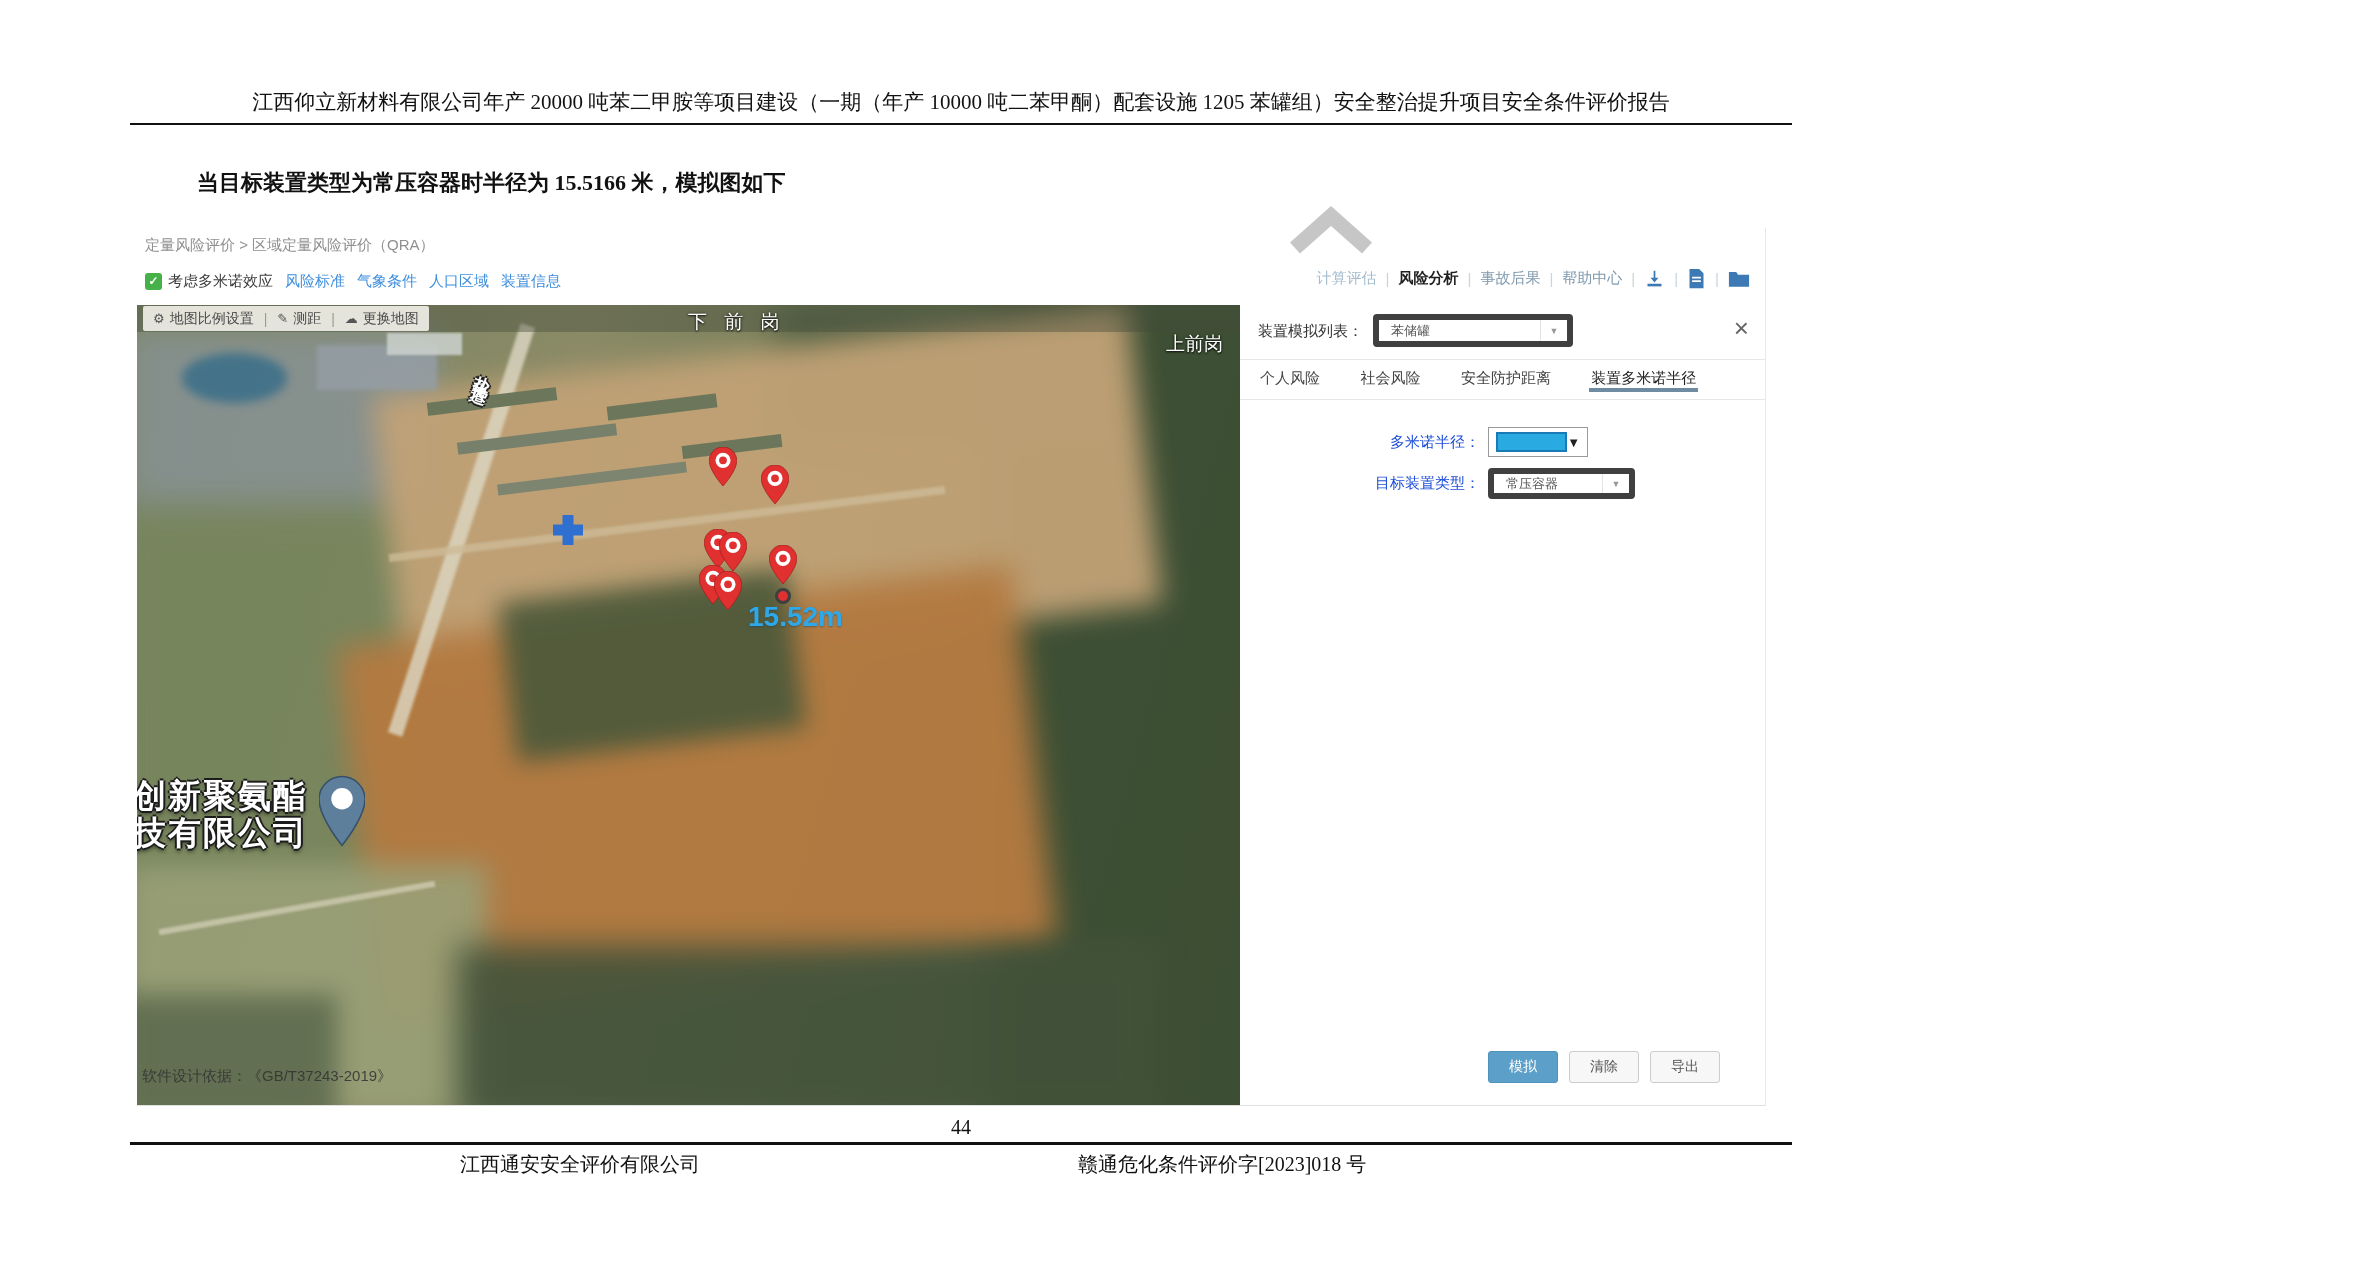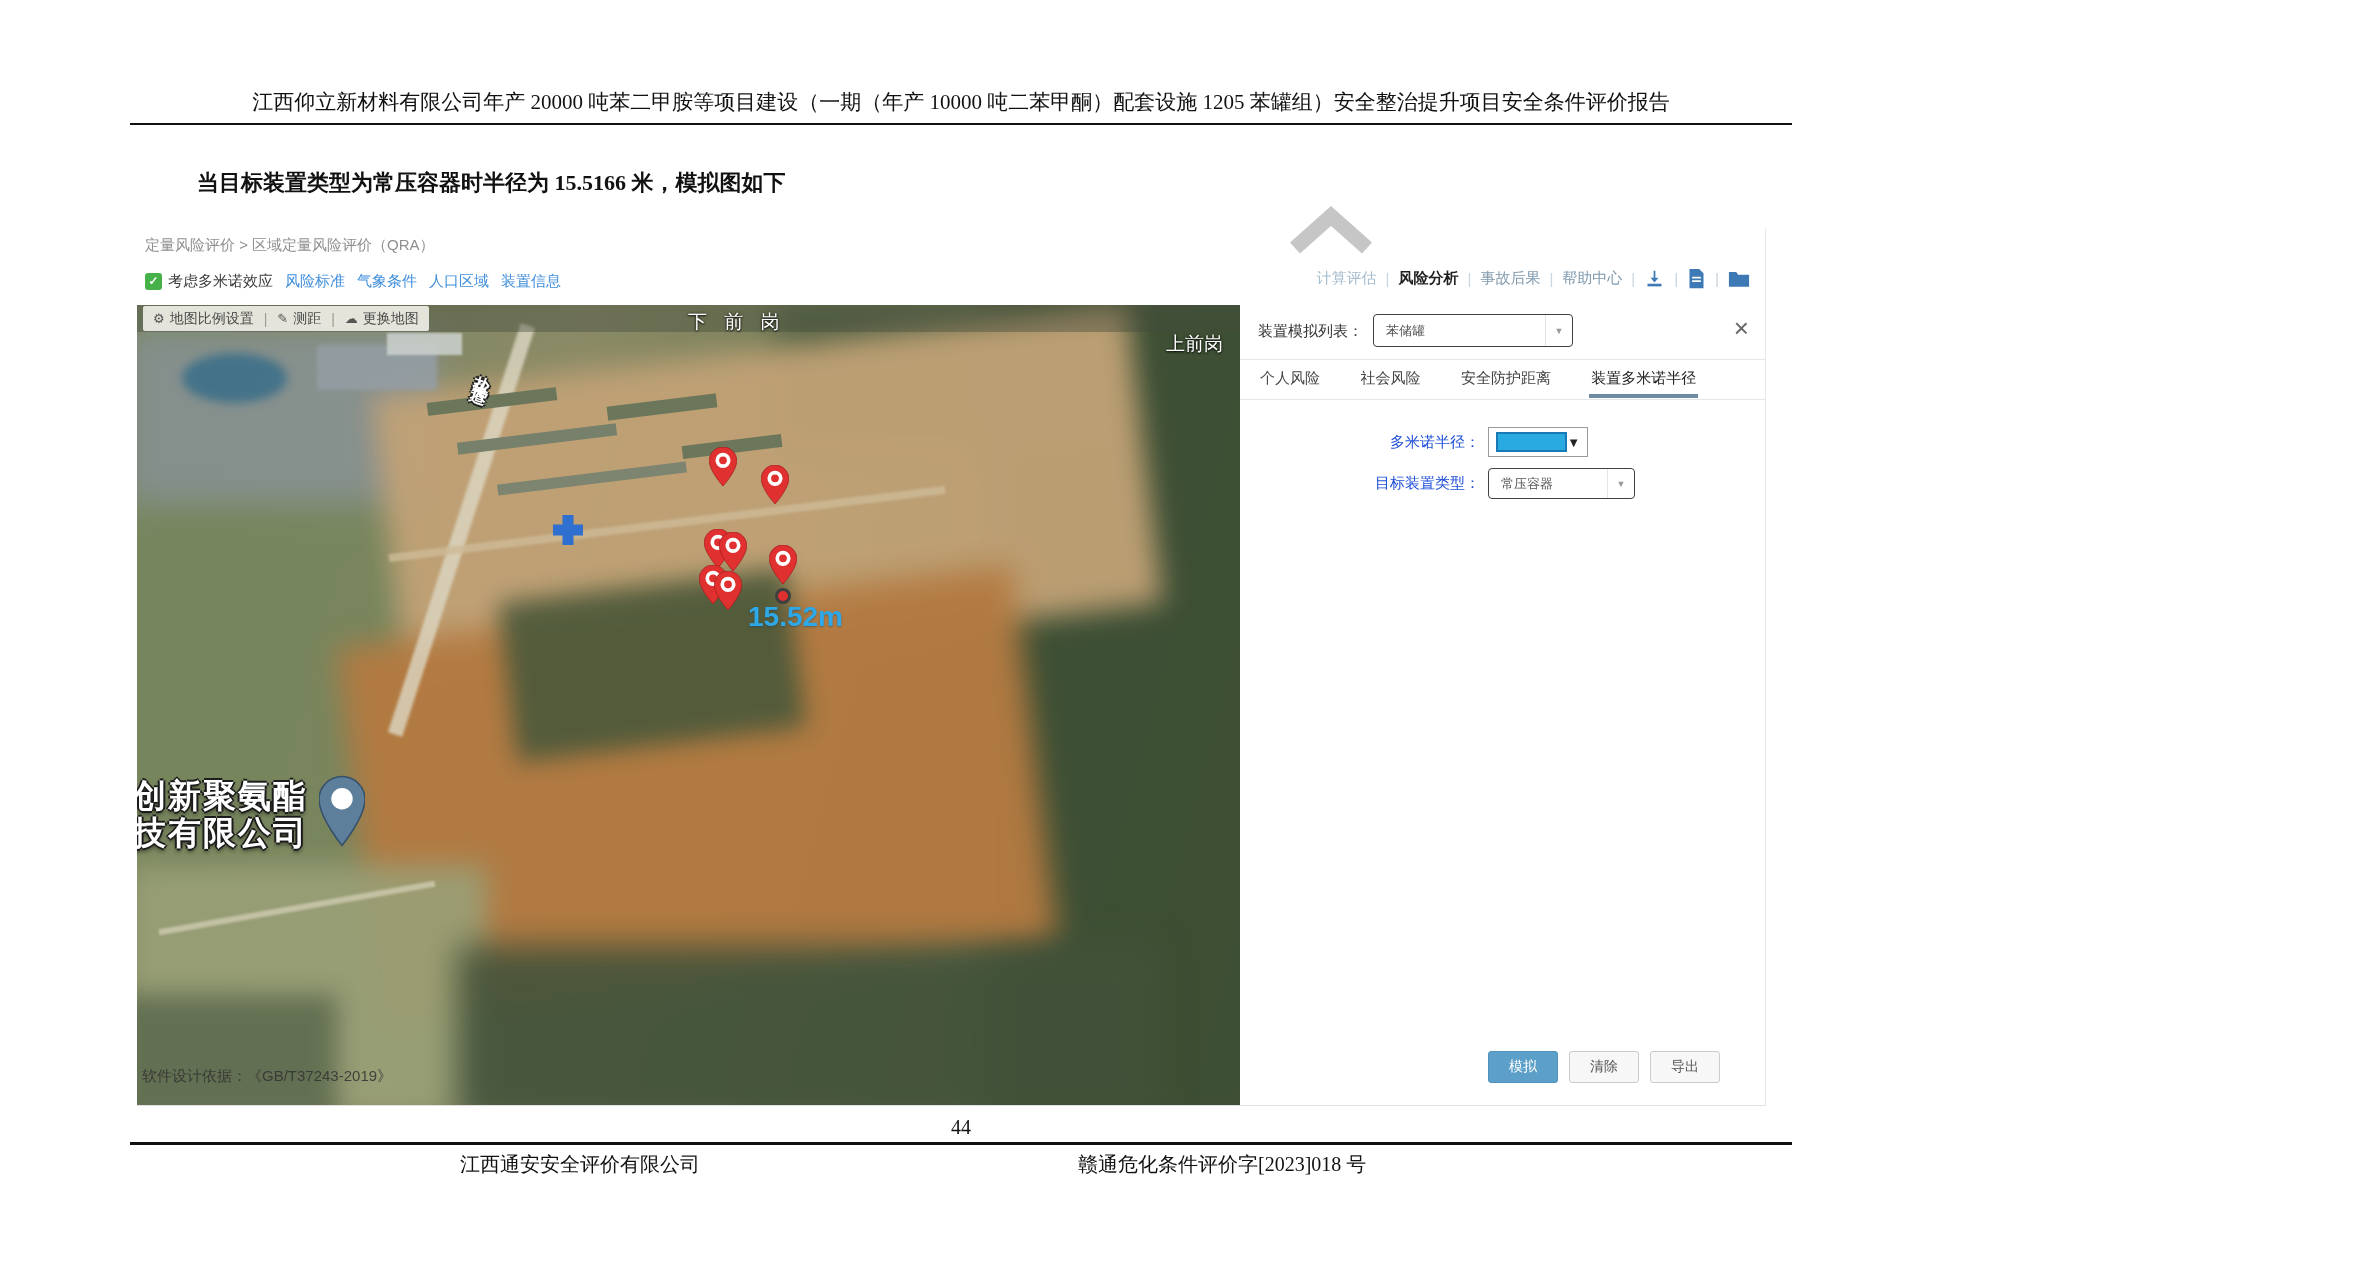--- a/index.html
+++ b/index.html
@@ -52,30 +52,30 @@
   .watermark{position:absolute;left:5px;top:762px;font-size:15px;color:#323232;opacity:.85;}
   .map-pin{transform:translate(-50%,-100%);}
   .map-dot{width:16px;height:16px;border-radius:50%;background:#E03030;border:3px solid #3f3f3f;
     box-sizing:border-box;transform:translate(-50%,-50%);}
   .plus-marker{position:absolute;left:414px;top:208px;}
   .company-pin{position:absolute;left:182px;top:470px;}
   
   .panel{position:absolute;left:1103px;top:77px;width:525px;height:800px;background:#fff;box-sizing:border-box;}
   .panel-header{position:absolute;left:0;top:0;width:100%;height:55px;border-bottom:1px solid #e6e6e6;box-sizing:border-box;}
   .panel-header .lbl{position:absolute;left:18px;top:17px;font-size:15px;color:#333;}
-  .select{position:absolute;display:flex;align-items:center;background:#fff;border:1px solid #404040;
+  .select{position:absolute;display:flex;align-items:center;background:#fff;border:6px solid #404040;
     border-radius:4px;box-sizing:border-box;}
   .select .val{padding-left:12px;font-size:13px;color:#555;}
   .select .arrow-seg{margin-left:auto;width:26px;align-self:stretch;display:flex;align-items:center;
     justify-content:center;border-left:1px solid #e4e4e4;color:#999;font-size:9px;}
   .close-x{position:absolute;right:16px;top:10px;font-size:26px;color:#666;cursor:pointer;line-height:26px;}
   .tabs{position:absolute;left:0;top:55px;width:100%;height:40px;border-bottom:1px solid #e3e7ea;
     box-sizing:border-box;padding-left:18px;}
   .tab{display:inline-block;margin-right:32px;padding:9px 2px 10px 2px;font-size:15px;color:#444;cursor:pointer;}
-  .tab.active{color:#222;border-bottom:4px solid #6F8BA1;padding-bottom:6px;}
+  .tab.active{color:#222;border-bottom:4px solid #6F8BA1;padding-bottom:0;}
   .field-row{position:absolute;left:0;display:flex;align-items:center;width:100%;}
   .field-label{width:240px;text-align:right;font-size:15px;color:#1d4ed8;margin-right:8px;}
   .swatch-box{display:flex;align-items:center;width:100px;height:30px;border:1px solid #9a9a9a;
     background:#fff;box-sizing:border-box;}
   .swatch{width:72px;height:20px;margin-left:7px;border:2px solid #1A7AB5;box-sizing:border-box;}
   .swatch-arrow{margin-left:auto;margin-right:7px;color:#222;font-size:13px;}
   .panel-buttons{position:absolute;left:248px;top:746px;display:flex;gap:11px;}
   .btn{height:32px;padding:0 20px;font-size:14px;border-radius:3px;display:flex;align-items:center;
     cursor:pointer;box-sizing:border-box;}
   .btn.primary{background:#5C9FC9;border:1px solid #4f93bd;color:#fff;}

